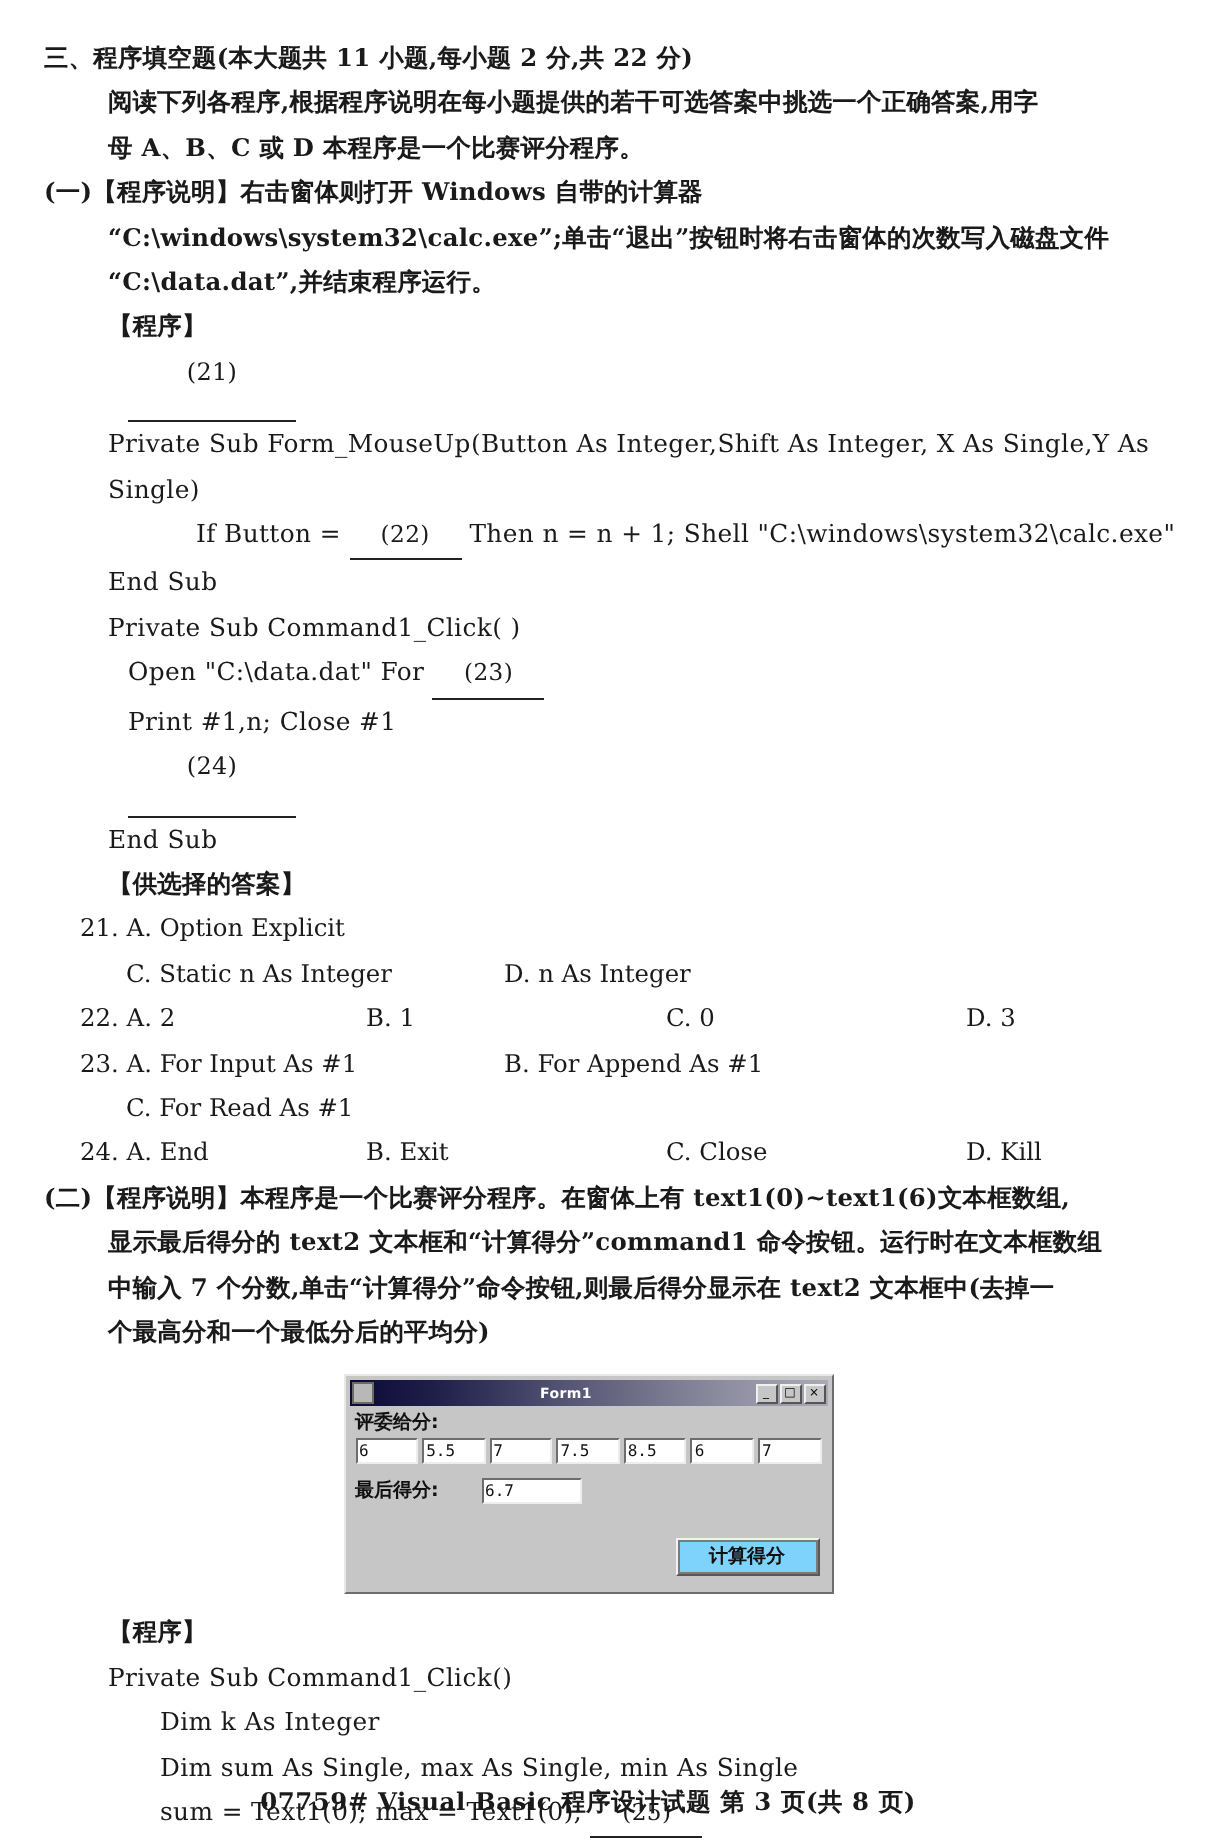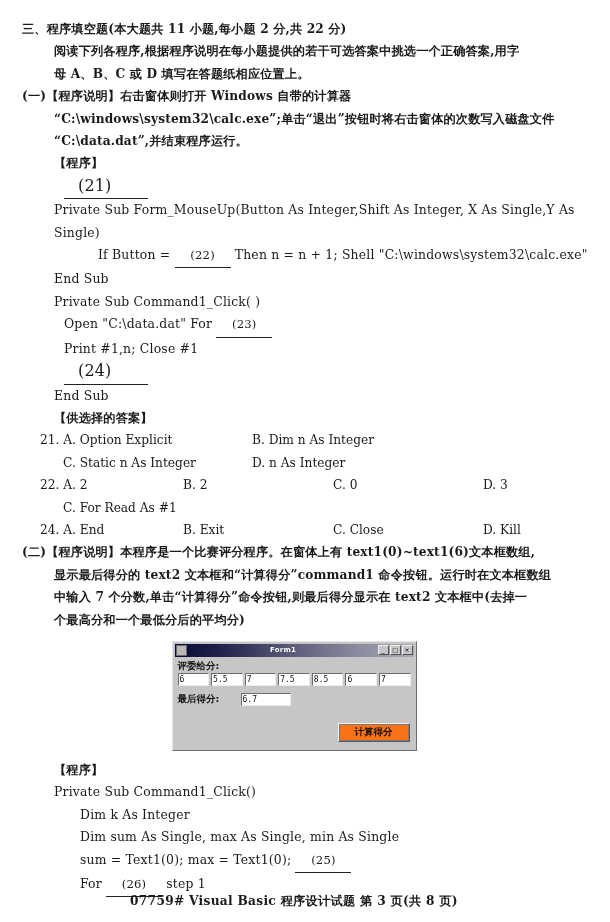--- a/index.html
+++ b/index.html
@@ -53,24 +53,24 @@
     display: inline-block;
     border-bottom: 1.1px solid #222;
     text-align: center;
     padding: 0 6px 1px 6px;
     min-width: 44px;
     font-size: 11.6px;
   }
   .blank-lead {
     display: inline-block;
     border-bottom: 1.1px solid #222;
-    text-align: left;
-    padding: 0 14px 1px 14px;
+    text-align: center;
+    padding: 0 14px 13px 14px;
     min-width: 56px;
-    font-size: 16px;
+    font-size: 12px;
   }
 
   
   .optrow {
     display: flex;
     font-size: 12.2px;
     line-height: 22.4px;
     white-space: nowrap;
   }
   .optrow .c1 { width: 212px; flex: 0 0 212px; }
@@ -180,21 +180,21 @@
     margin-top: 7px;
   }
   .row2 .vb-label { width: 63px; }
   .row2 .vb-text { width: 50px; }
   .vb-button {
     position: absolute;
     right: 4px;
     bottom: 6px;
     width: 72px;
     height: 19px;
-    background: #f97316;
+    background: #7dd3fc;
     border-top: 1.4px solid #f2f2f2;
     border-left: 1.4px solid #f2f2f2;
     border-right: 1.4px solid #585858;
     border-bottom: 1.4px solid #585858;
     font-size: 9.5px;
     font-weight: 700;
     color: #111;
     display: flex;
     align-items: center;
     justify-content: center;
@@ -224,21 +224,21 @@
   }
 </style>
 </head>
 <body>
 
 <div class="page">
 
   <div class="line cn ind0">三、程序填空题(本大题共 11 小题,每小题 2 分,共 22 分)</div>
 
   <div class="line cn ind3">阅读下列各程序,根据程序说明在每小题提供的若干可选答案中挑选一个正确答案,用字</div>
-  <div class="line cn ind3">母 A、B、C 或 D 填写在答题纸相应位置上。</div>
+  <div class="line cn ind3">母 A、B、C 或 D 本程序是一个比赛评分程序。</div>
 
   <div class="line cn ind0">(一)【程序说明】右击窗体则打开 Windows 自带的计算器</div>
   <div class="line cn ind3">“C:\windows\system32\calc.exe”;单击“退出”按钮时将右击窗体的次数写入磁盘文件</div>
   <div class="line cn ind3">“C:\data.dat”,并结束程序运行。</div>
 
   <div class="line cn ind3">【程序】</div>
 
   <div class="line ind4">
     <span class="blank-lead">(21)</span>
   </div>
@@ -258,34 +258,37 @@
   <div class="line code ind4">Print #1,n; Close #1</div>
   <div class="line ind4">
     <span class="blank-lead">(24)</span>
   </div>
   <div class="line code ind3">End Sub</div>
 
   <div class="line cn ind3">【供选择的答案】</div>
 
   <div class="optrow indent-num">
     <span class="c1"><span>21.</span>&nbsp;<span>A. Option Explicit</span></span>
-    <span class="c4">B. Dim n As Integer</span>
   </div>
   <div class="optrow indent-sub">
     <span class="c1">C. Static n As Integer</span>
     <span class="c4">D. n As Integer</span>
   </div>
 
   <div class="optrow indent-num">
     <span class="c2"><span>22.</span>&nbsp;<span>A. 2</span></span>
-    <span class="c3">B. 2</span>
+    <span class="c3">B. 1</span>
     <span class="c3">C. 0</span>
     <span class="c4">D. 3</span>
   </div>
 
+  <div class="optrow indent-num">
+    <span class="c1"><span>23.</span>&nbsp;<span>A. For Input As #1</span></span>
+    <span class="c4">B. For Append As #1</span>
+  </div>
   <div class="optrow indent-sub">
     <span class="c1">C. For Read As #1</span>
   </div>
 
   <div class="optrow indent-num">
     <span class="c2"><span>24.</span>&nbsp;<span>A. End</span></span>
     <span class="c3">B. Exit</span>
     <span class="c3">C. Close</span>
     <span class="c4">D. Kill</span>
   </div>

